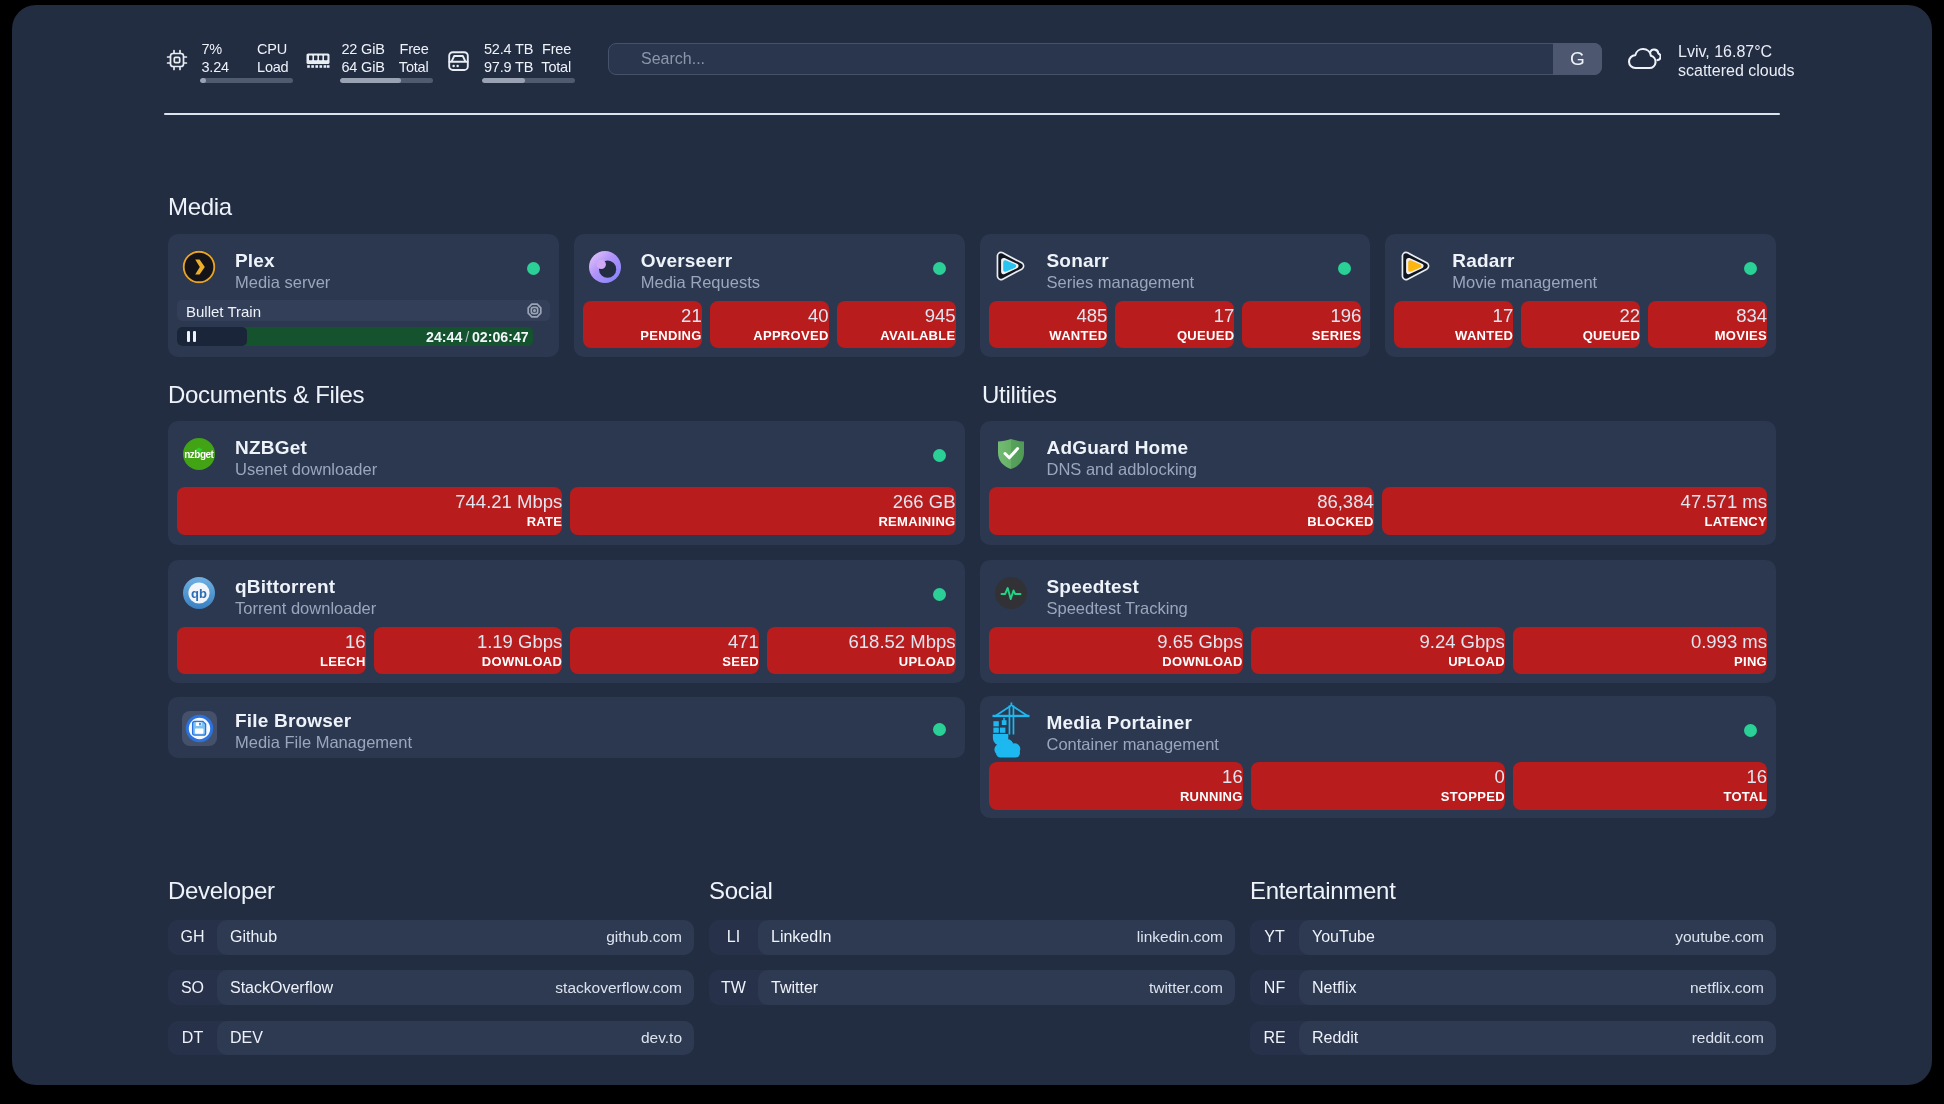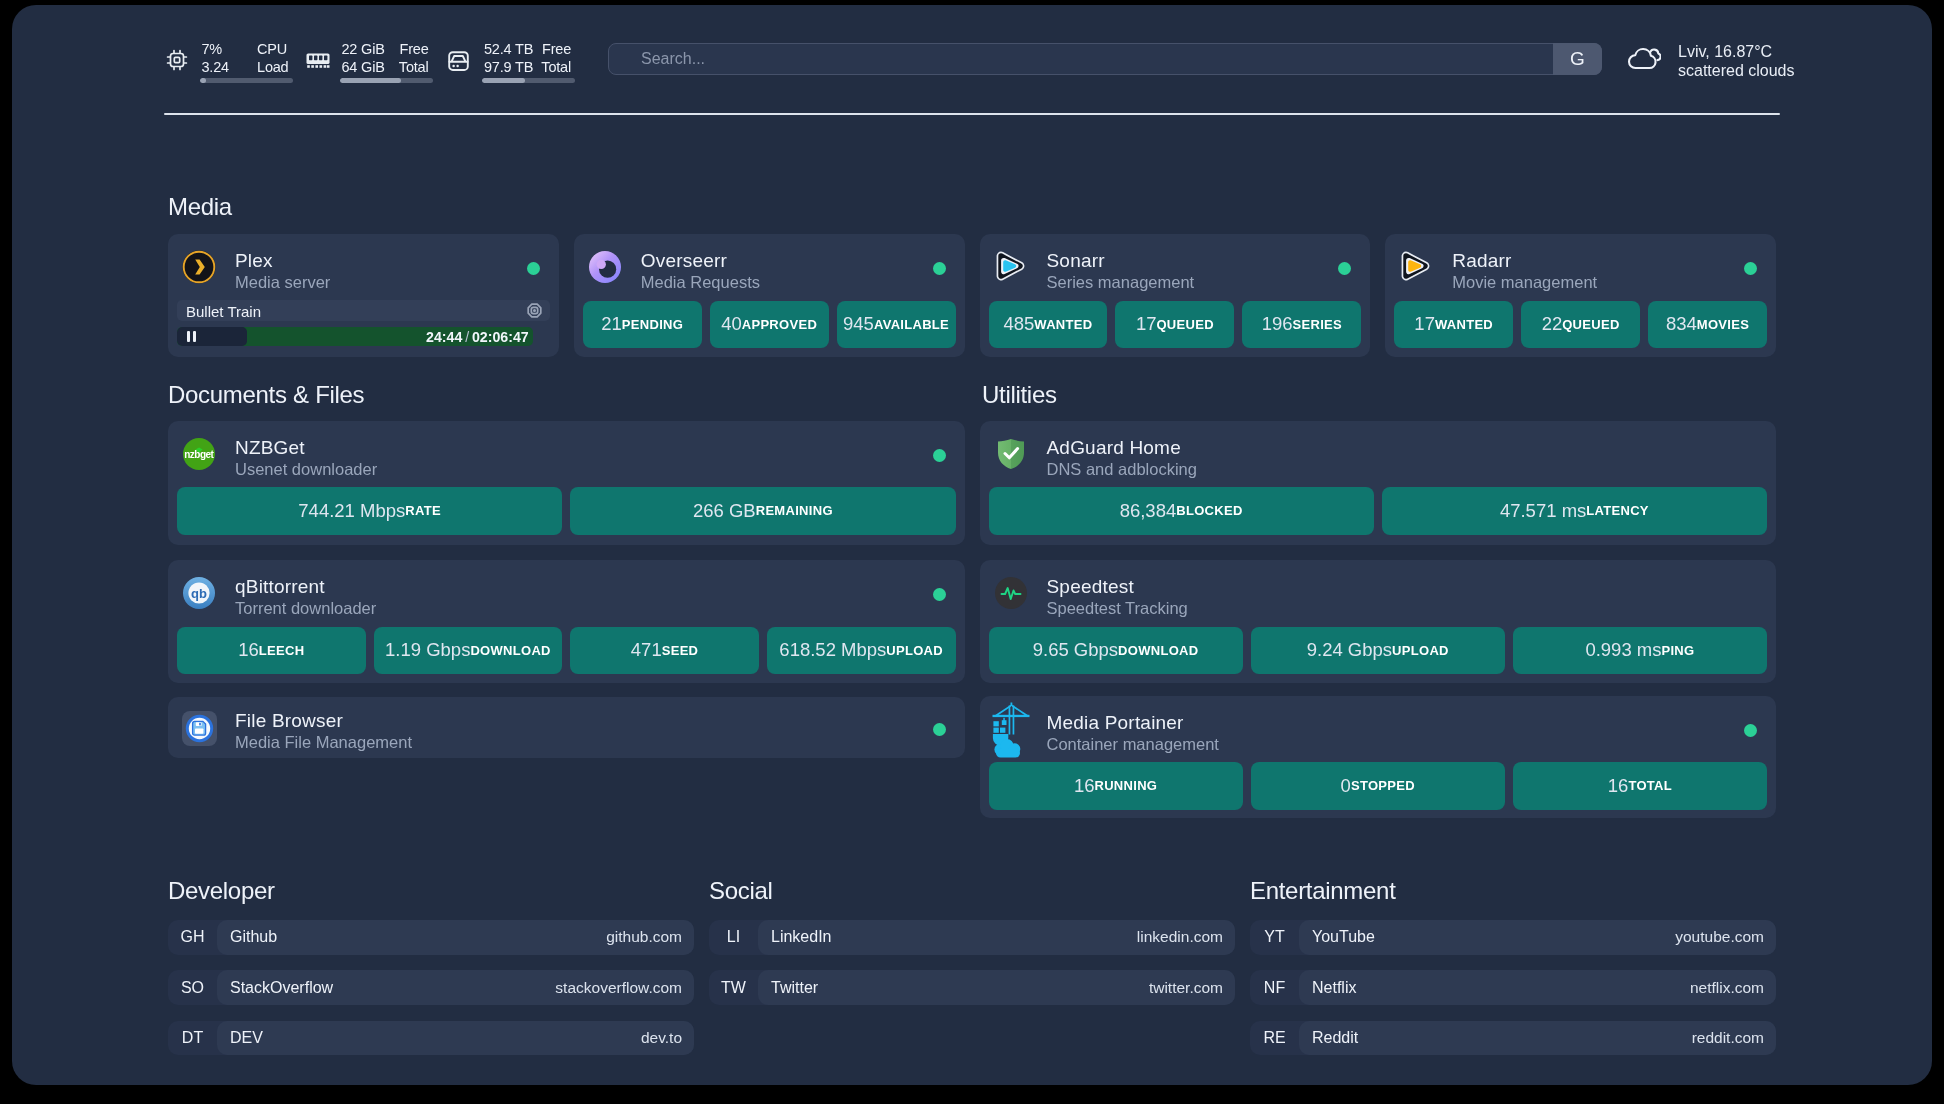--- a/index.html
+++ b/index.html
@@ -1,24 +1,24 @@
 <!DOCTYPE html>
 <html><head><meta charset="utf-8"><title>Dashboard</title>
 <style>
 *{margin:0;padding:0;box-sizing:border-box}
 html,body{width:1944px;height:1104px;background:#000;font-family:"Liberation Sans",sans-serif;overflow:hidden}
 .abs{position:absolute}
 #panel{position:absolute;left:12px;top:5px;width:1920px;height:1080px;background:#222d42;border-radius:24px}
 .card{position:absolute;background:#2c3850;border-radius:10px}
 .clogo{position:absolute;left:14px;top:16px;width:34px;height:34px}
-.ctitle{position:absolute;left:67px;top:16px;font-size:19px;font-weight:400;color:#eef2f9;line-height:22px;letter-spacing:.2px}
+.ctitle{position:absolute;left:67px;top:16px;font-size:19px;font-weight:700;color:#eef2f9;line-height:22px;letter-spacing:.2px}
 .cdesc{position:absolute;left:67px;top:38px;font-size:16.5px;color:#9aa6bb;line-height:20px}
 .dot{position:absolute;right:19px;top:28px;width:13px;height:13px;border-radius:50%;background:#2bd096}
 .stats{position:absolute;left:9px;right:9px;top:66.5px;height:47.5px;display:flex;gap:8px}
-.sb{flex:1;background:#0f766e;border-radius:8px;display:flex;flex-direction:row;align-items:center;justify-content:center}
+.sb{flex:1;background:#b91c1c;border-radius:8px;display:flex;flex-direction:column;align-items:flex-end;justify-content:center}
 .sbn{font-size:18.5px;color:#dfe6f0;line-height:22px}
 .sbl{font-size:13px;font-weight:700;color:#fff;line-height:17px;letter-spacing:.3px}
 .sect{position:absolute;font-size:24px;font-weight:400;color:#eef2f9;letter-spacing:-0.3px}
 .rw{position:absolute;width:127px}
 .rtxt{position:absolute;top:0;font-size:14.5px;color:#eef2f9;line-height:18px;white-space:nowrap;letter-spacing:-0.2px}
 .rbar{position:absolute;top:38px;left:34px;width:93px;height:4.6px;border-radius:3px;background:#515b6f;overflow:hidden}
 .rfill{position:absolute;left:0;top:0;bottom:0;border-radius:3px;background:#99a2b3}
 .bktitle{position:absolute;font-size:24px;font-weight:400;color:#eef2f9;letter-spacing:-0.3px}
 .bkrow{position:absolute;height:34.5px;background:#27324a;border-radius:10px}
 .bkabbr{position:absolute;left:0;top:0;bottom:0;width:49px;display:flex;align-items:center;justify-content:center;font-size:16px;color:#eef2f9}

